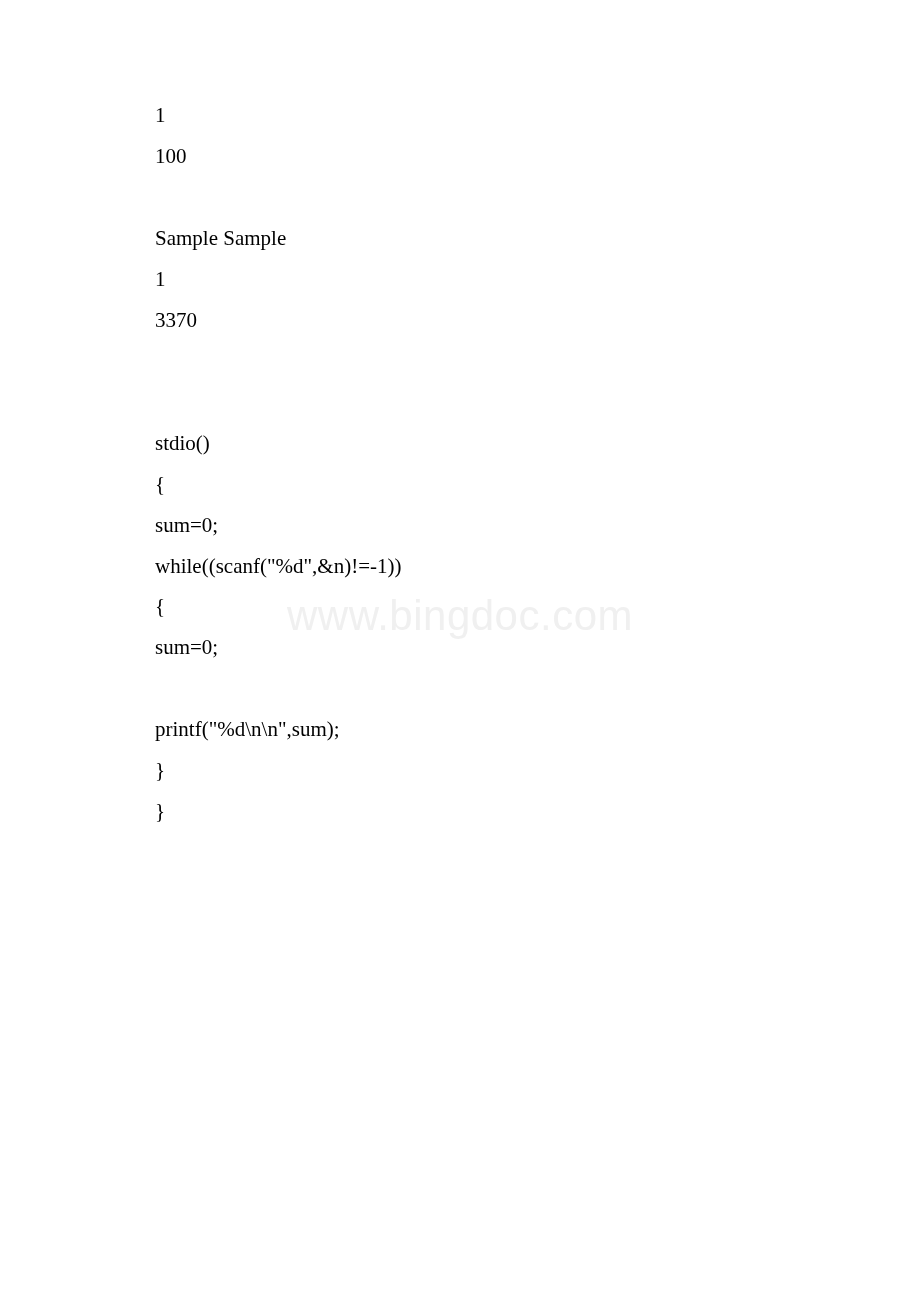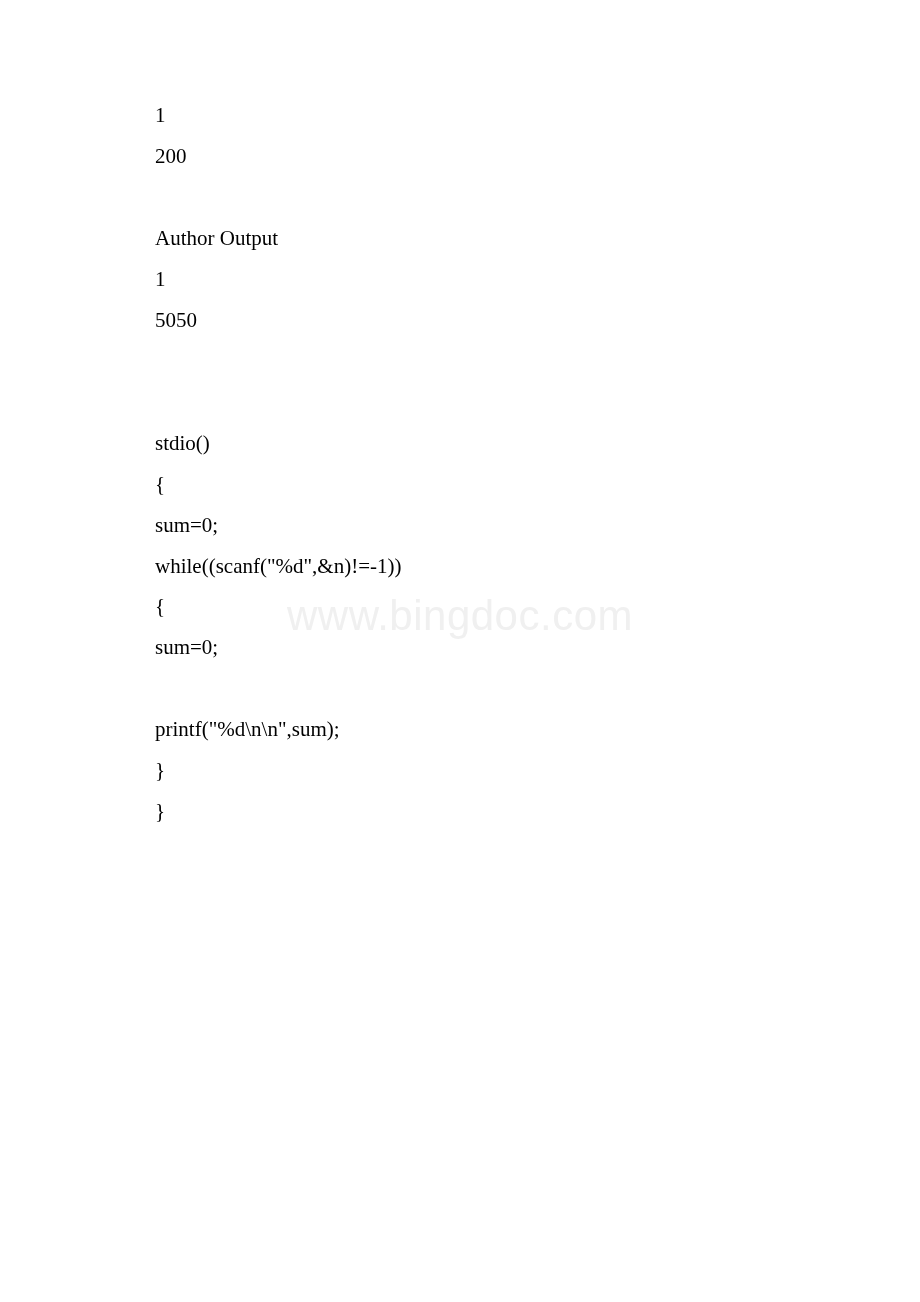--- a/index.html
+++ b/index.html
@@ -42,25 +42,25 @@
       z-index: 1;
     }
   </style>
 </head>
 <body>
 
 <div class="watermark">www.bingdoc.com</div>
 
 <div class="content">
   <p>1</p>
-  <p>200</p>
+  <p>100</p>
   <div class="blank"></div>
-  <p>Author Output</p>
+  <p>Sample Sample</p>
   <p>1</p>
-  <p>5050</p>
+  <p>3370</p>
   <div class="blank"></div>
   <div class="blank"></div>
   <p>stdio()</p>
   <p>{</p>
   <p> sum=0;</p>
   <p> while((scanf("%d",&amp;n)!=-1))</p>
   <p> {</p>
   <p> sum=0;</p>
   <div class="blank"></div>
   <p> printf("%d\n\n",sum);</p>

